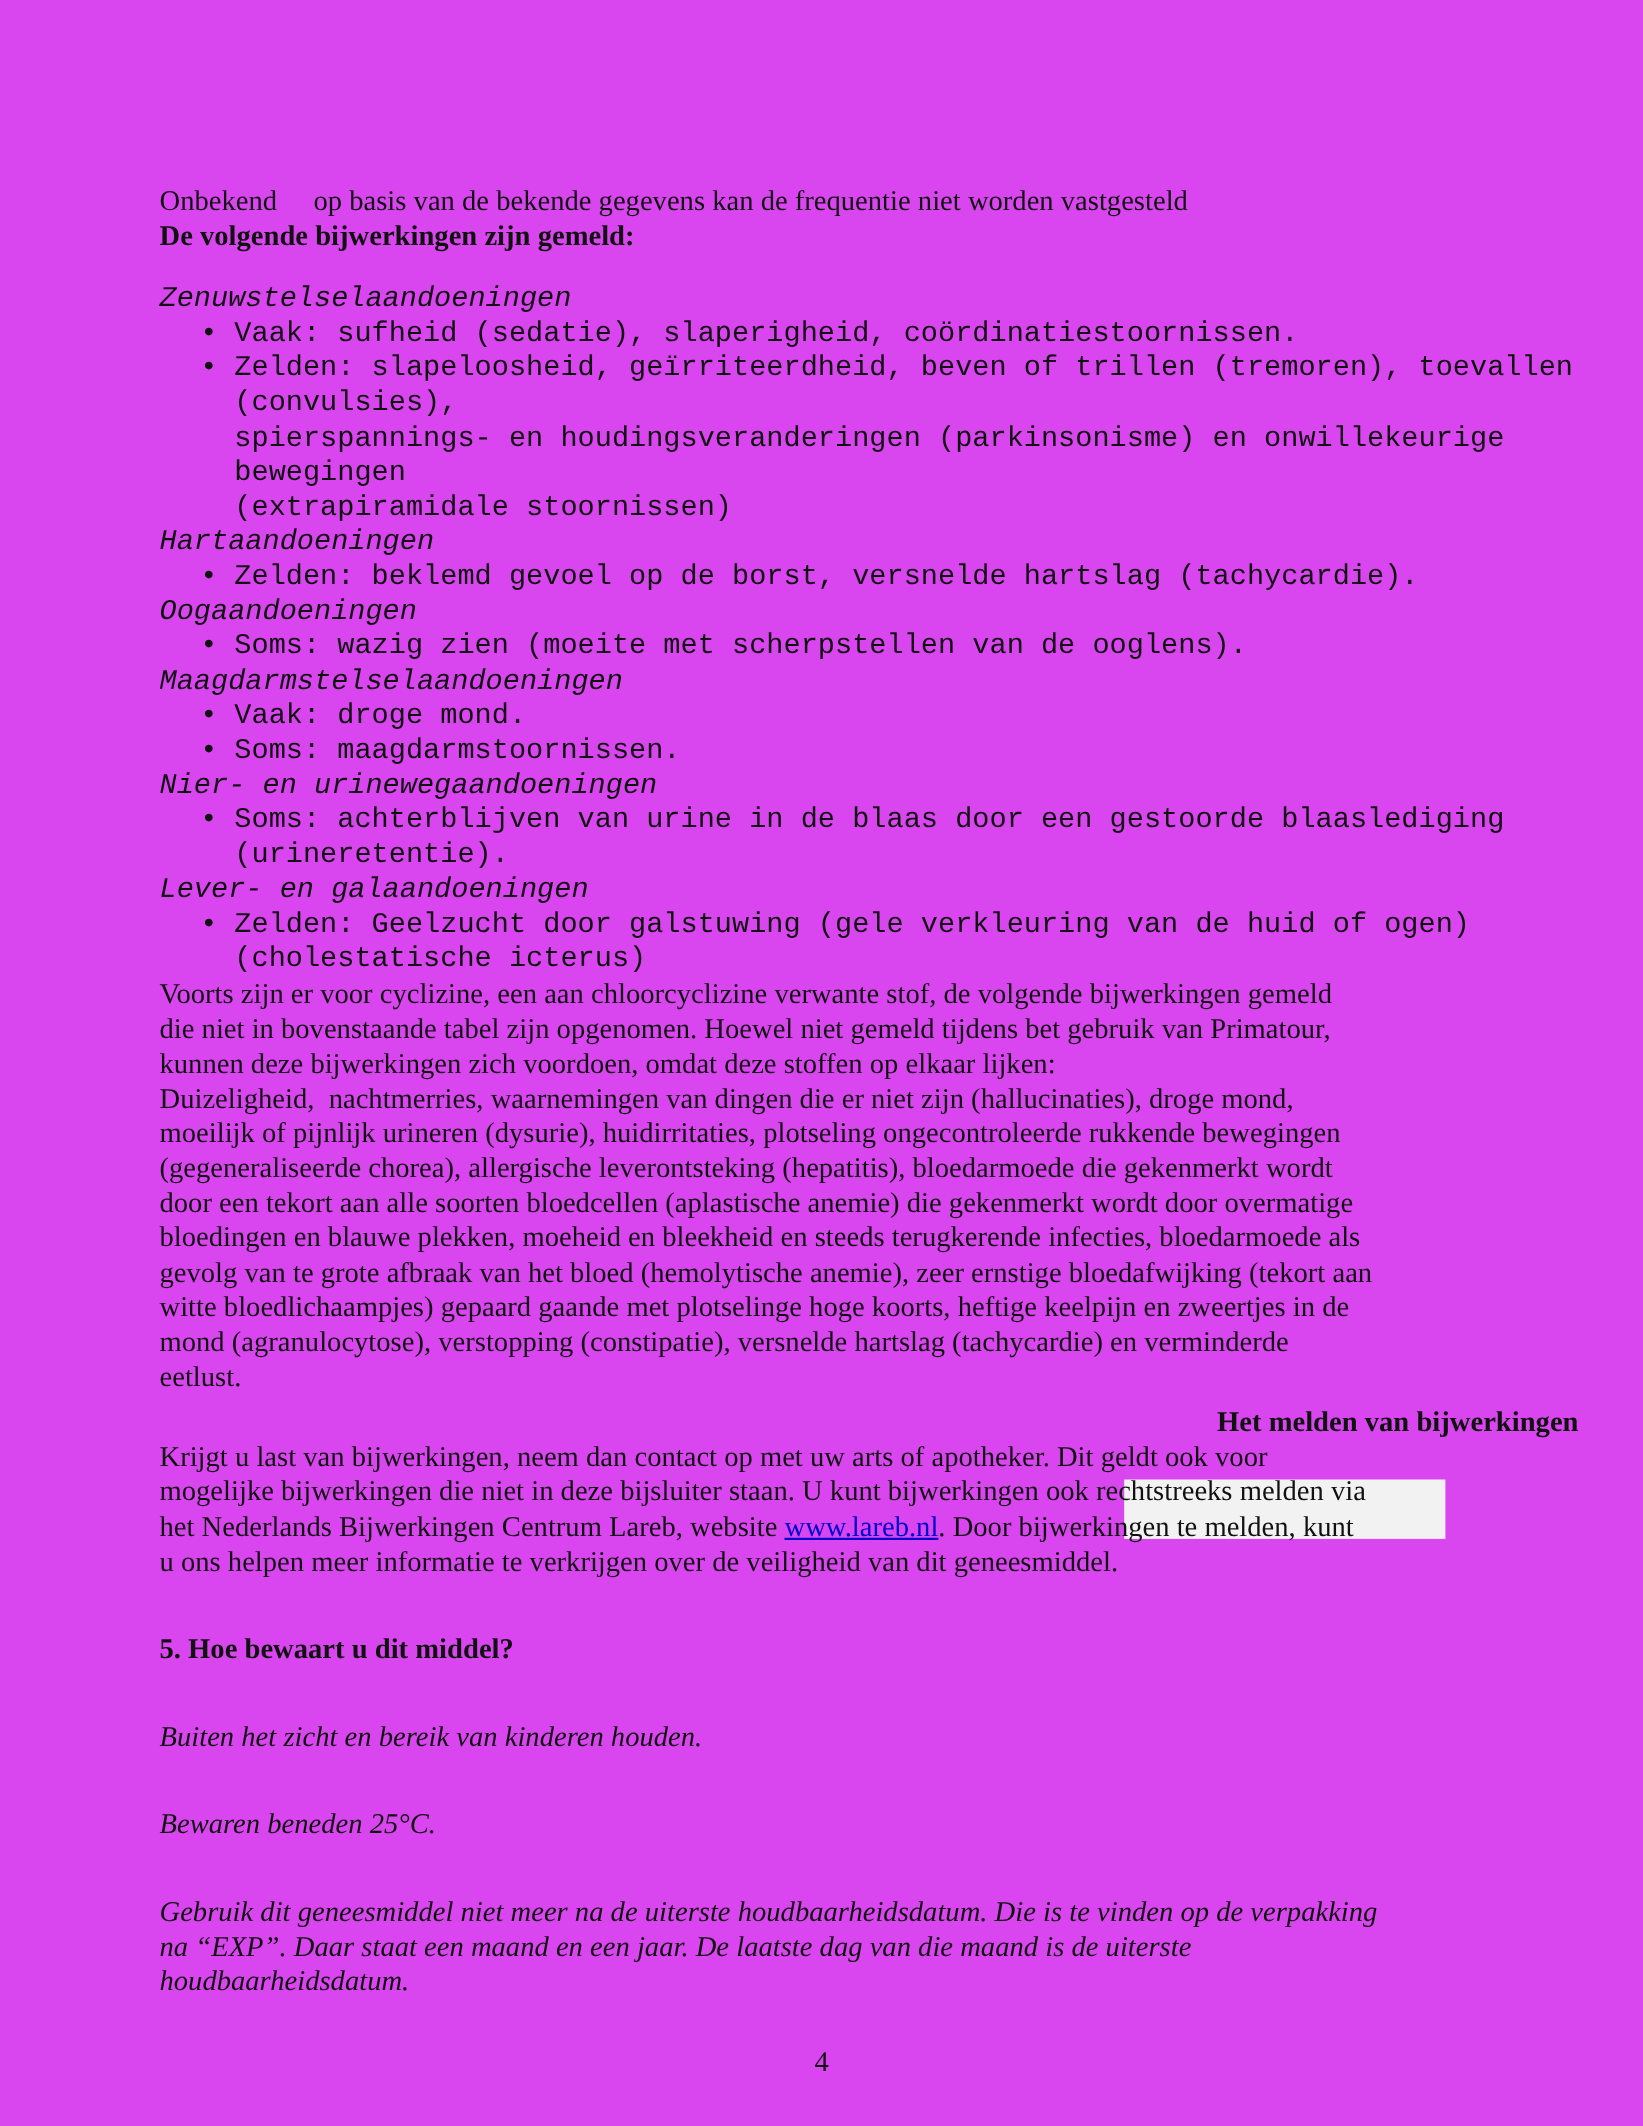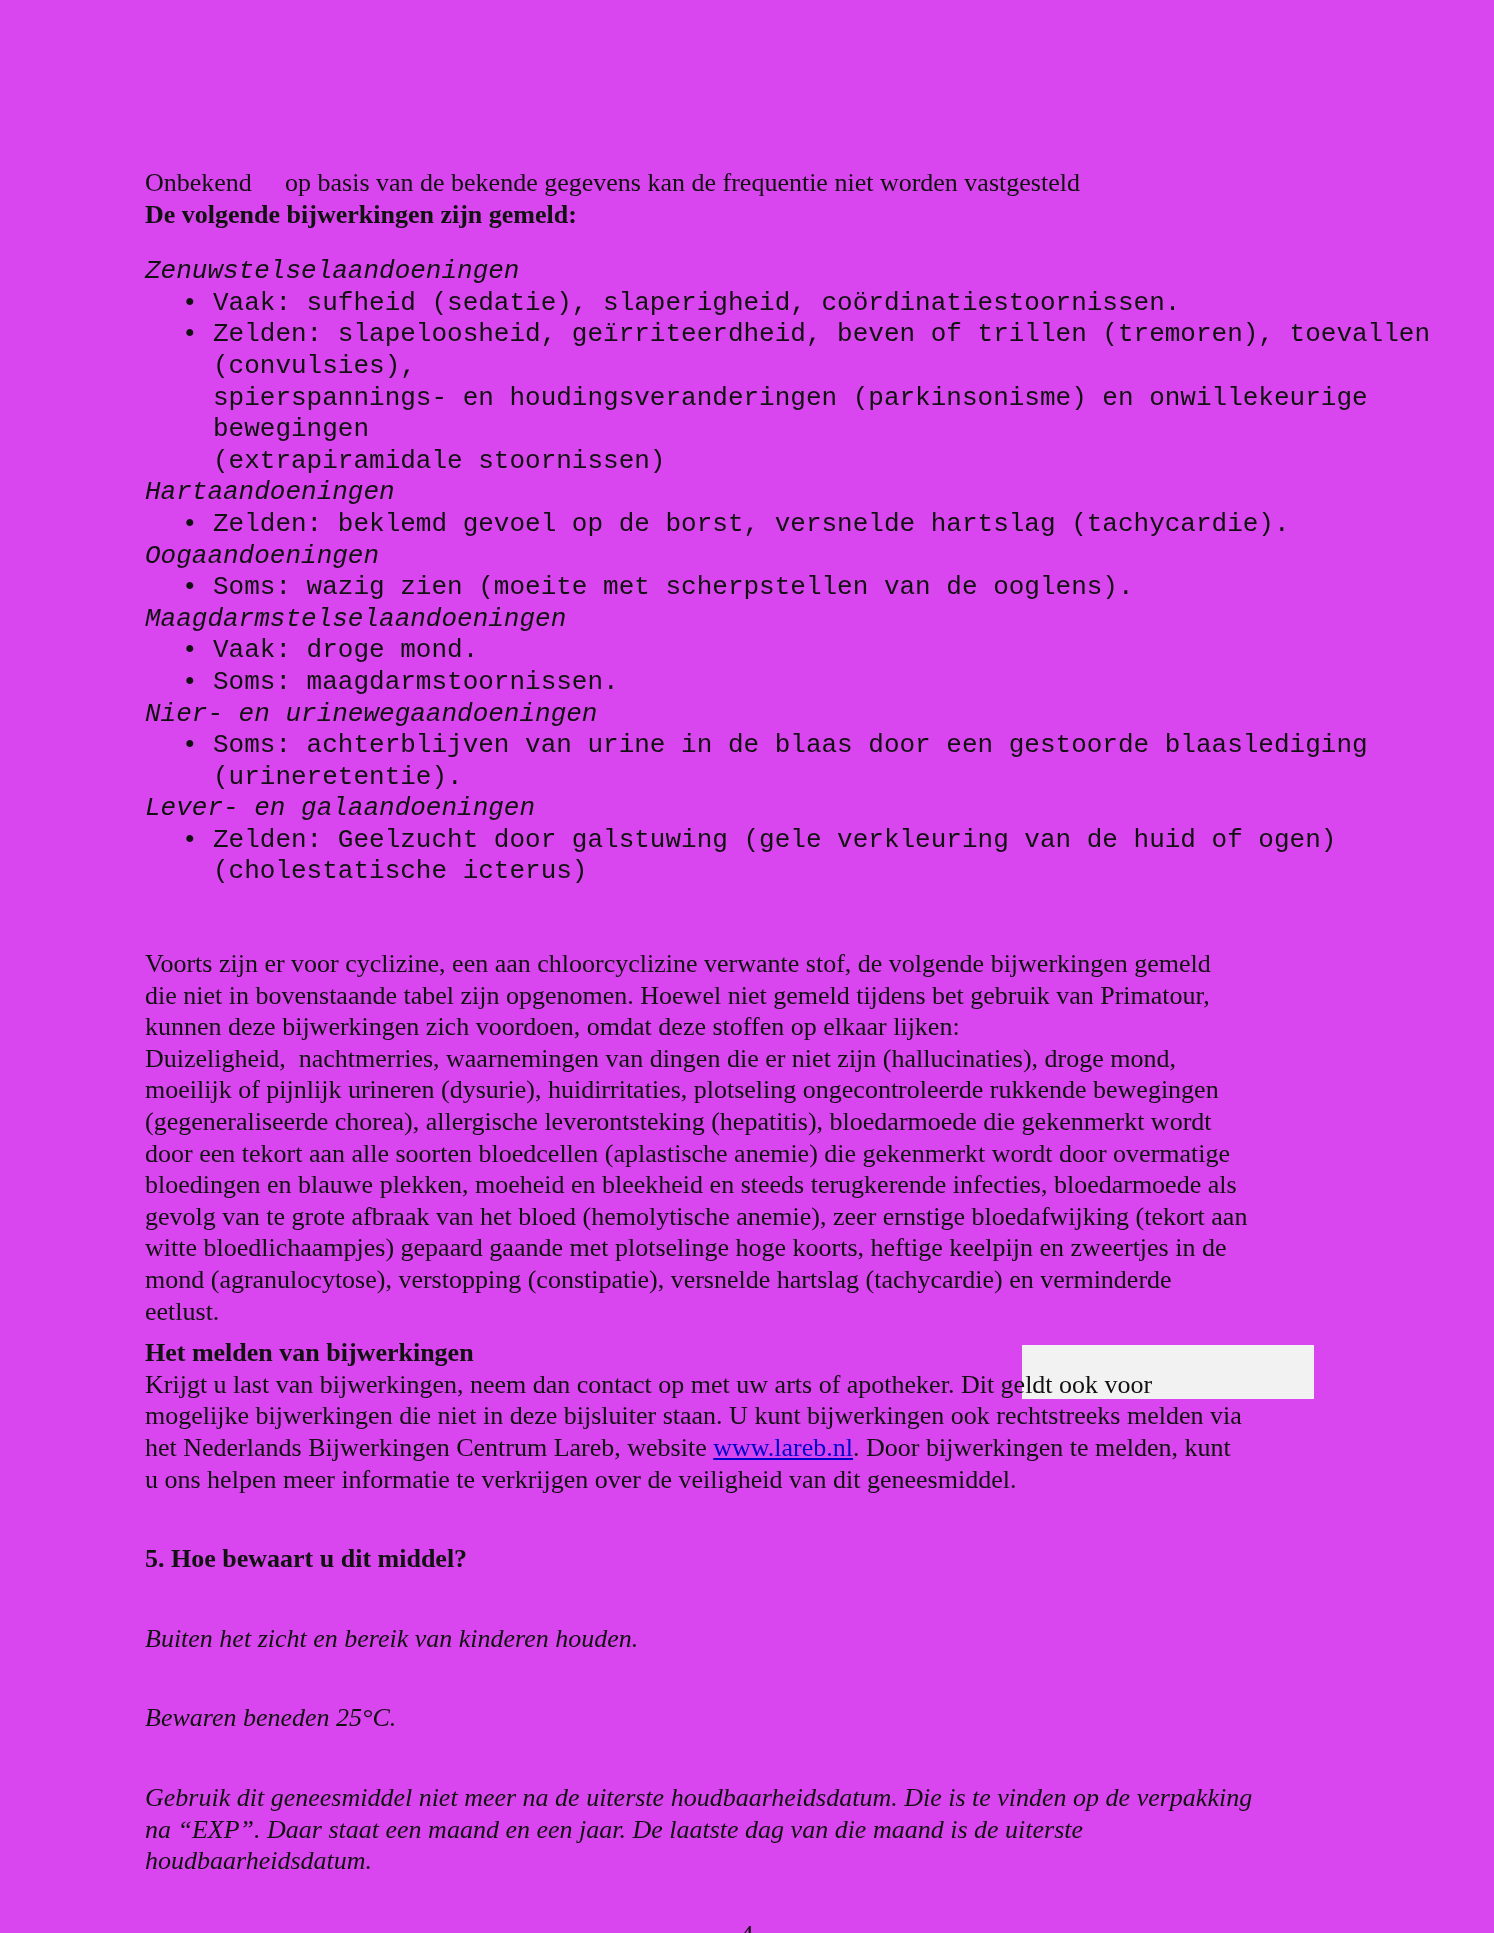--- a/index.html
+++ b/index.html
@@ -28,22 +28,22 @@
   .defrow .term { width: 140px; flex: none; }
   .intro { margin-top: 47px; font-weight: bold; }
   .se-list { margin-top: 26px; font-family: Liberation Mono, monospace; }
   .se-heading { font-style: italic; }
   ul.bullets { list-style: none; margin: 0; padding: 0; }
   ul.bullets li { display: flex; }
   .bullet-glyph { flex: none; width: 31px; margin-left: 37px; }
   .bullet-glyph::before { content: "\2022"; }
   .bullet-text { flex: 1; white-space: pre-wrap; }
   .para { margin: 0; white-space: pre-wrap; }
-  .cyclizine { margin-top: 60px; }
-  .bold-heading { font-weight: bold; margin-top: 10px; }
+  .cyclizine { }
+  .bold-heading { font-weight: bold; margin-top: 10px; text-align: right; }
   .section5-heading { font-weight: bold; margin-top: 48px; }
   .storage-p { margin-top: 48px; font-style: italic; }
   .link {
     color: #0000cc;
     text-decoration: underline;
     cursor: pointer;
   }
   .page-number { margin-top: 42px; text-align: center; margin-left: -86px; }
 </style>
 </head>

